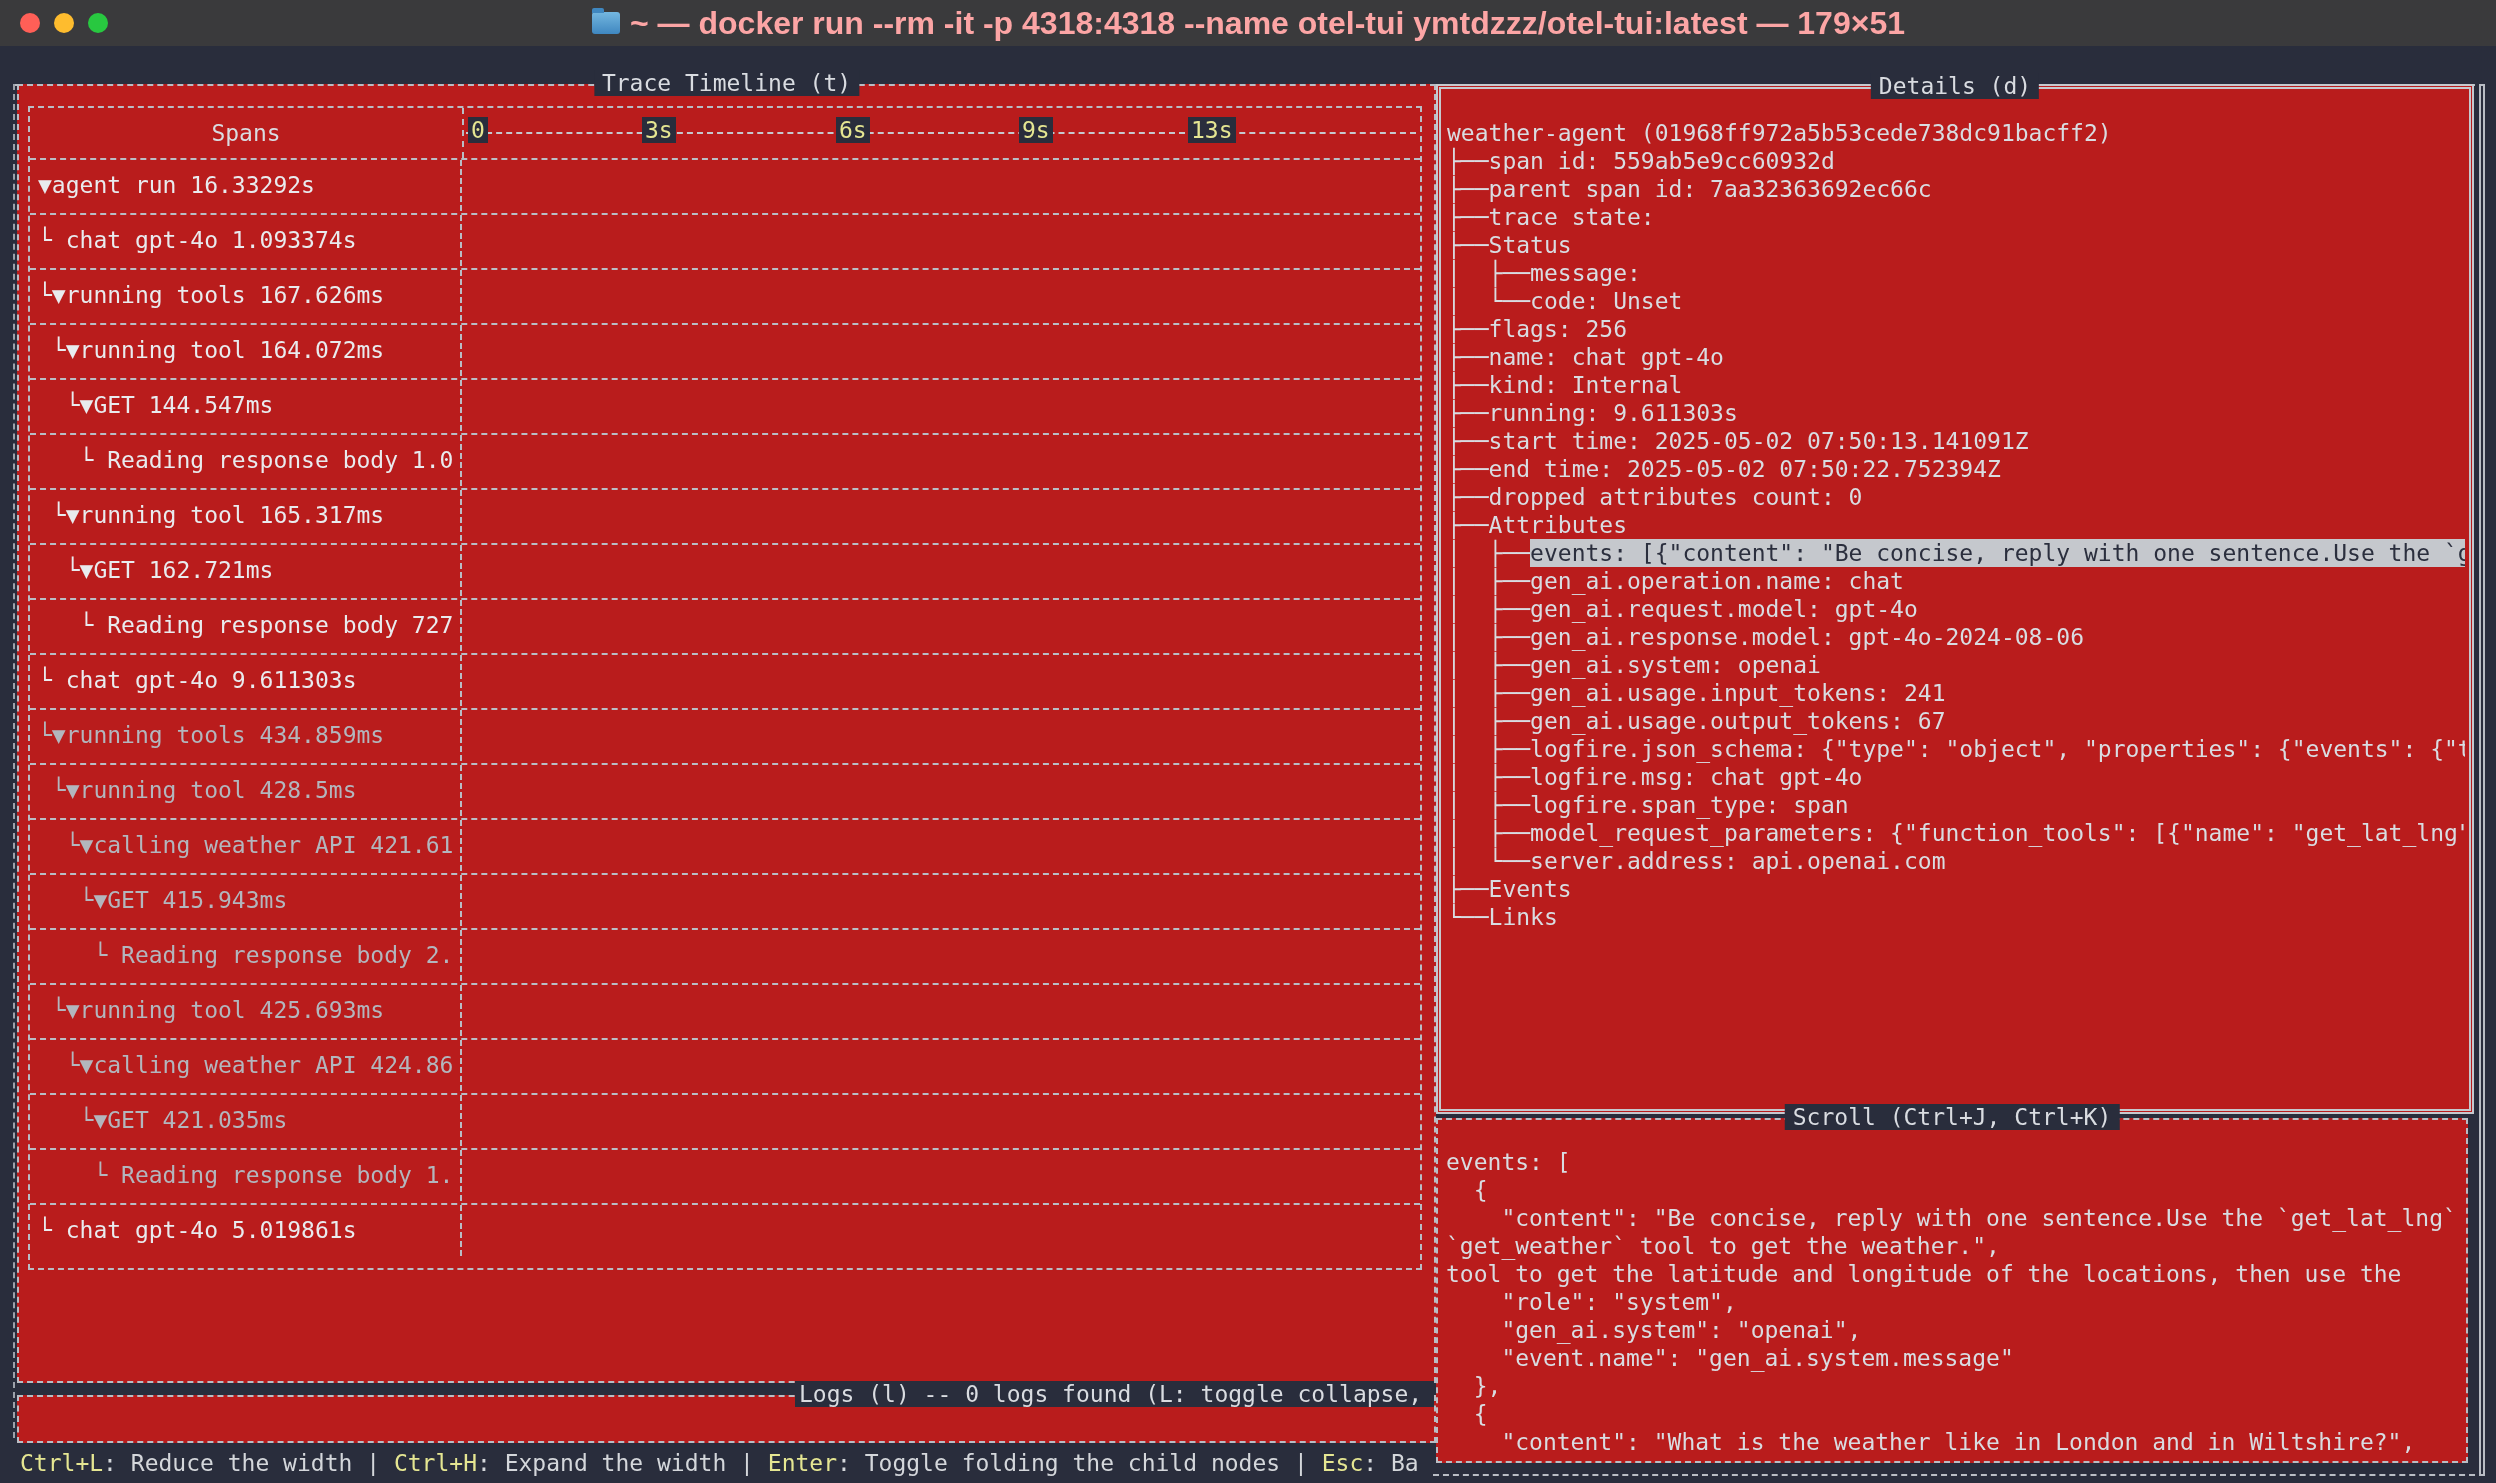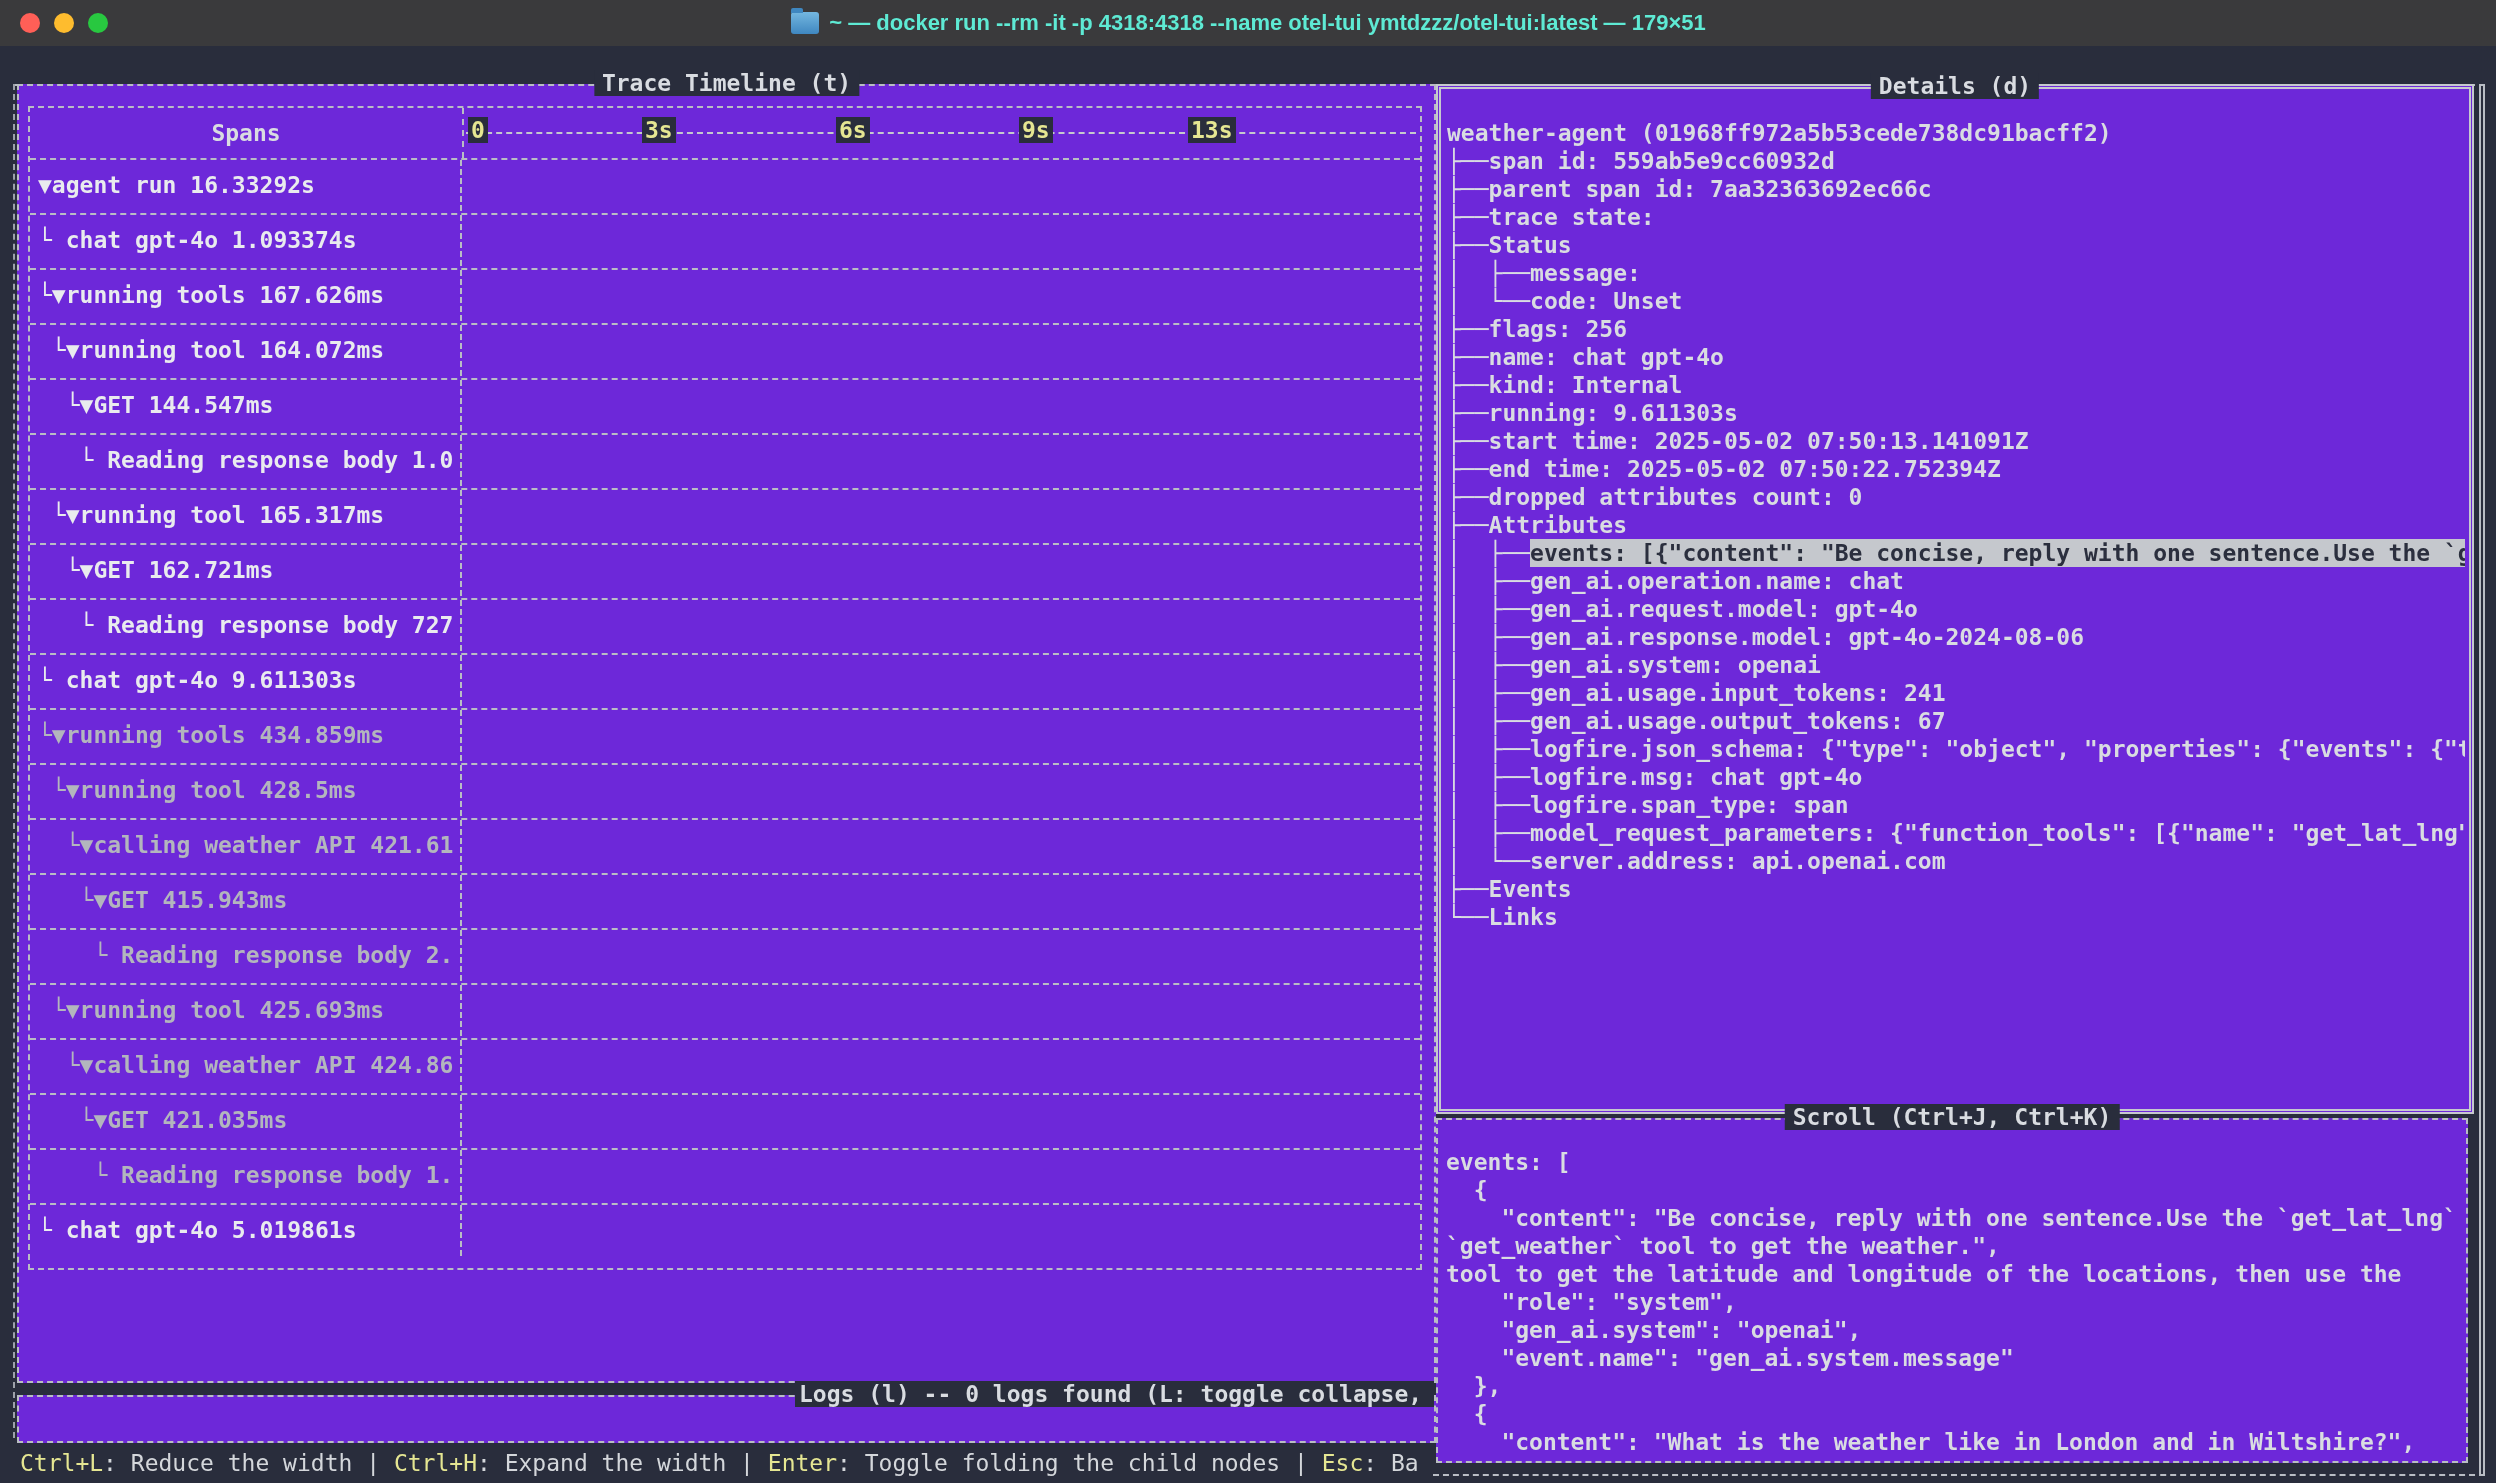--- a/index.html
+++ b/index.html
@@ -8,32 +8,32 @@
   
   .titlebar{position:absolute;left:0;top:0;right:0;height:46px;background:#3a3a3c;
             border-bottom:1px solid #232327;display:flex;align-items:center;justify-content:center;}
   .lights{position:absolute;left:20px;top:13px;display:flex;gap:14px;}
   .light{width:20px;height:20px;border-radius:50%;}
   .light.red{background:#ff5f57;}
   .light.yellow{background:#febc2e;}
   .light.green{background:#28c840;}
   .win-title{display:flex;align-items:center;gap:10px;
              font-family:"Liberation Sans","DejaVu Sans",sans-serif;
-             font-weight:bold;font-size:22px;color:#5eead4;white-space:nowrap;}
+             font-weight:bold;font-size:32px;color:#fca5a5;white-space:nowrap;}
   .folder-ic{width:28px;height:22px;border-radius:3px;position:relative;
              background:linear-gradient(#74b7e0,#3f87c0);}
   .folder-ic:before{content:"";position:absolute;left:0;top:-4px;width:12px;height:5px;
              border-radius:2px 2px 0 0;background:#3f87c0;}
   
   .screen{position:absolute;left:0;top:46px;right:0;bottom:0;background:#292d3c;font-size:23px;}
   .frame-top{position:absolute;left:13px;top:38px;width:2472px;border-top:2px dashed #b9bdc4;}
   .frame-left{position:absolute;left:13px;top:38px;height:1354px;border-left:2px dashed #9da1aa;}
   .frame-right{position:absolute;left:2479px;top:38px;height:1390px;border-right:6px double #b9bdc4;}
   .frame-bottom-right{position:absolute;left:1433px;top:1428px;width:1052px;border-top:2px dashed #b9bdc4;}
-  .panel{position:absolute;background:#6d28d9;font-weight:bold;}
+  .panel{position:absolute;background:#b91c1c;}
   .panel.single{border:2px dashed #b9bdc4;}
   .panel.double{border:5px double #c6c9ce;}
   .panel-title{position:absolute;top:-16px;left:50%;transform:translateX(-50%);
                background:#292d3c;padding:0 8px;white-space:nowrap;color:#d9dce1;}
   
   .tl-panel{left:17px;top:38px;width:1415px;height:1295px;}
   .spans-table{position:absolute;left:9px;top:20px;width:1390px;height:1160px;border:2px dashed #b9bdc4;}
   .spans-header{display:flex;height:50px;border-bottom:2px dashed #b9bdc4;}
   .spans-header-label{width:432px;border-right:2px dashed #b9bdc4;display:flex;
                       align-items:center;justify-content:center;}

